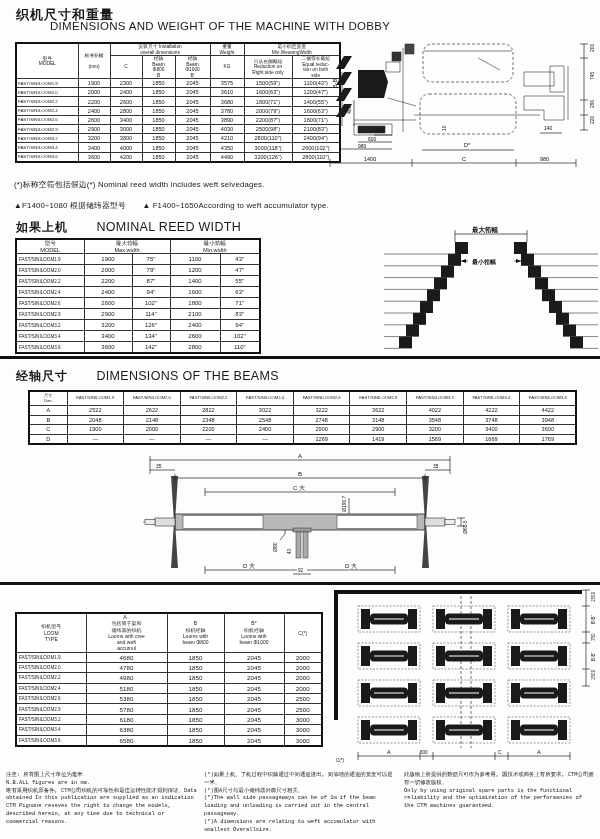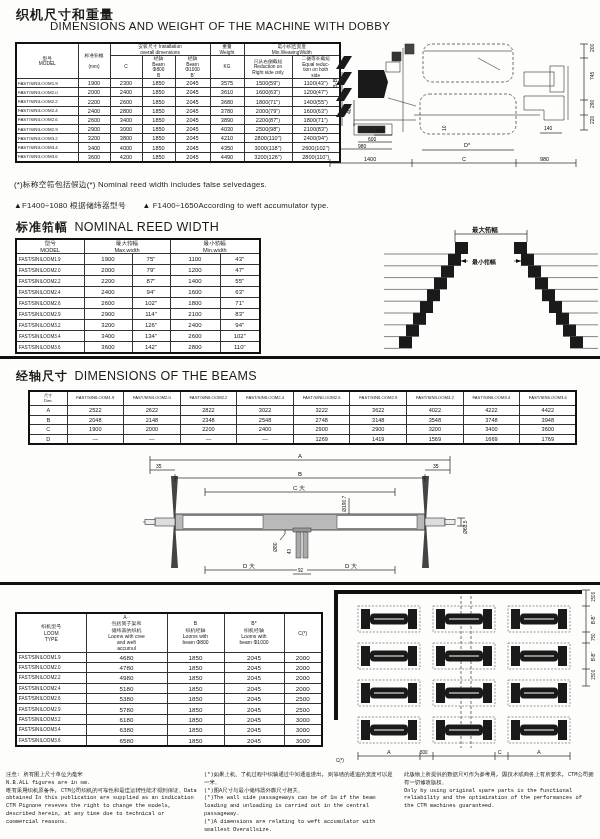--- a/index.html
+++ b/index.html
@@ -3,21 +3,21 @@
 <meta charset="utf-8">
 <style>
   html,body{margin:0;padding:0;background:#e8e8e4;}
   .page{position:relative;width:600px;height:839px;background:#fdfdfb;color:#1a1a1a;
         font-family:"Liberation Sans",sans-serif;overflow:hidden;}
   .abs{position:absolute;}
   .pre{white-space:pre-line;}
   .zh-title{font-weight:bold;font-size:13px;letter-spacing:1px;}
   .en-title{font-size:11.5px;letter-spacing:.3px;}
   .sec-title .zh{font-weight:bold;font-size:12px;letter-spacing:1px;}
-  .sec-title .en{font-size:12.5px;letter-spacing:.3px;margin-left:2px;}
+  .sec-title .en{font-size:12.5px;letter-spacing:.3px;margin-left:24px;}
   .rule{position:absolute;left:0;width:600px;height:3px;background:#111;}
   table{border-collapse:collapse;table-layout:fixed;background:#fff;}
   th,td{border:1px solid #333;padding:0;text-align:center;vertical-align:middle;
         font-weight:normal;overflow:hidden;}
   .t1{border:2px solid #111;width:324px;}
   .t1 th{font-size:4.8px;line-height:1.15;}
   .t1 td{font-size:5.6px;height:8.2px;}
   .t1 td.rowhead{font-size:4.4px;text-align:left;padding-left:1px;}
   .t2{border:2px solid #111;width:244px;}
   .t2 th{font-size:5.6px;line-height:1.2;}
@@ -253,28 +253,28 @@
       <line class="dim" x1="252" y1="94" x2="260" y2="94"></line>
       <text transform="rotate(-90,266,16)" x="266" y="16" font-size="5">200</text>
       <text transform="rotate(-90,266,44)" x="266" y="44" font-size="5">745</text>
       <text transform="rotate(-90,266,72)" x="266" y="72" font-size="5">290</text>
       <text transform="rotate(-90,266,88)" x="266" y="88" font-size="5">220</text>
       <text x="216" y="94" font-size="5">140</text>
       <line class="dim" x1="212" y1="97" x2="234" y2="97"></line>
     </g>
   </svg>
 
-  <div class="abs note" style="left:14px;top:179px;">(*)标称空筘包括假边(*) Nominal reed width includes false selvedages.</div>
+  <div class="abs note" style="left:14px;top:179px;">(*)标称空筘包括假边(*) Nominal reed width includes weft selvedages.</div>
   <div class="abs note" style="left:14px;top:200px;">
     <span>▲F1400÷1080 根据储纬器型号</span>
     <span style="margin-left:14px;text-align:center;">▲ F1400÷1650According to weft accumulator type.</span>
   </div>
 
   <div class="abs sec-title" style="left:16px;top:217px;">
-    <span class="zh">标准筘幅</span>
+    <span class="zh">如果上机</span>
     <span class="en">NOMINAL REED WIDTH</span>
   </div>
 
   <table class="t2 abs" style="left:15px;top:238px;">
     <colgroup>
         <col style="width:68px">
         <col style="width:48px">
         <col style="width:38px">
         <col style="width:50px">
         <col style="width:40px">

